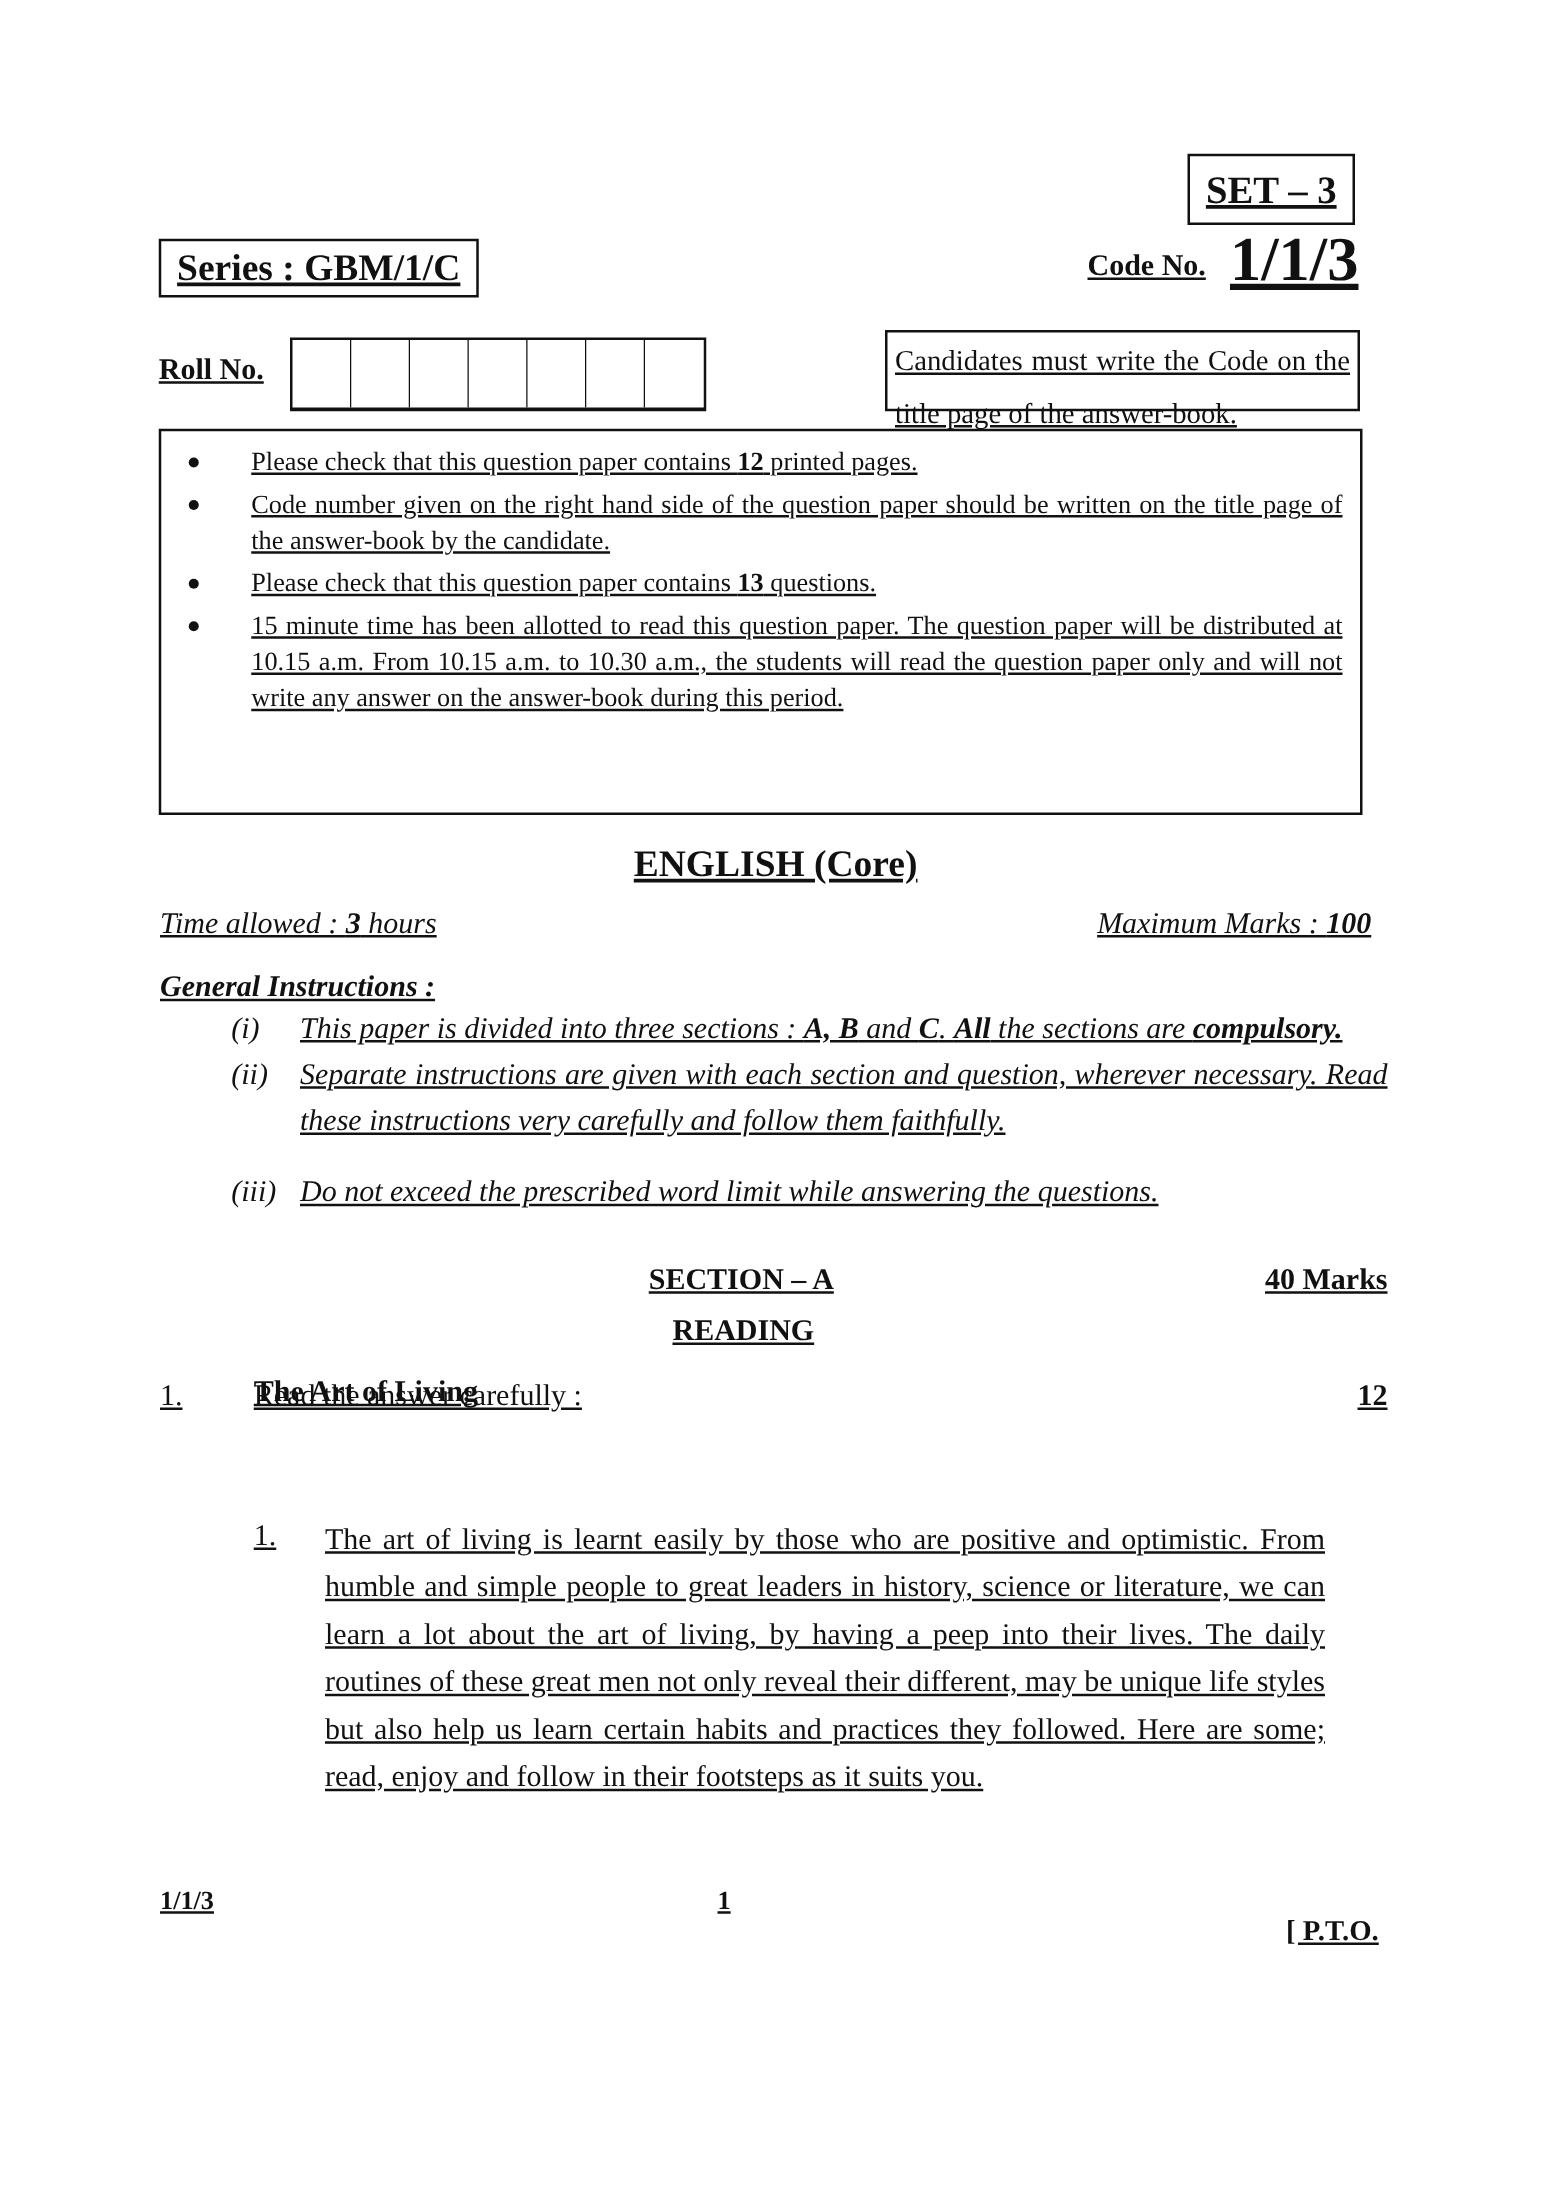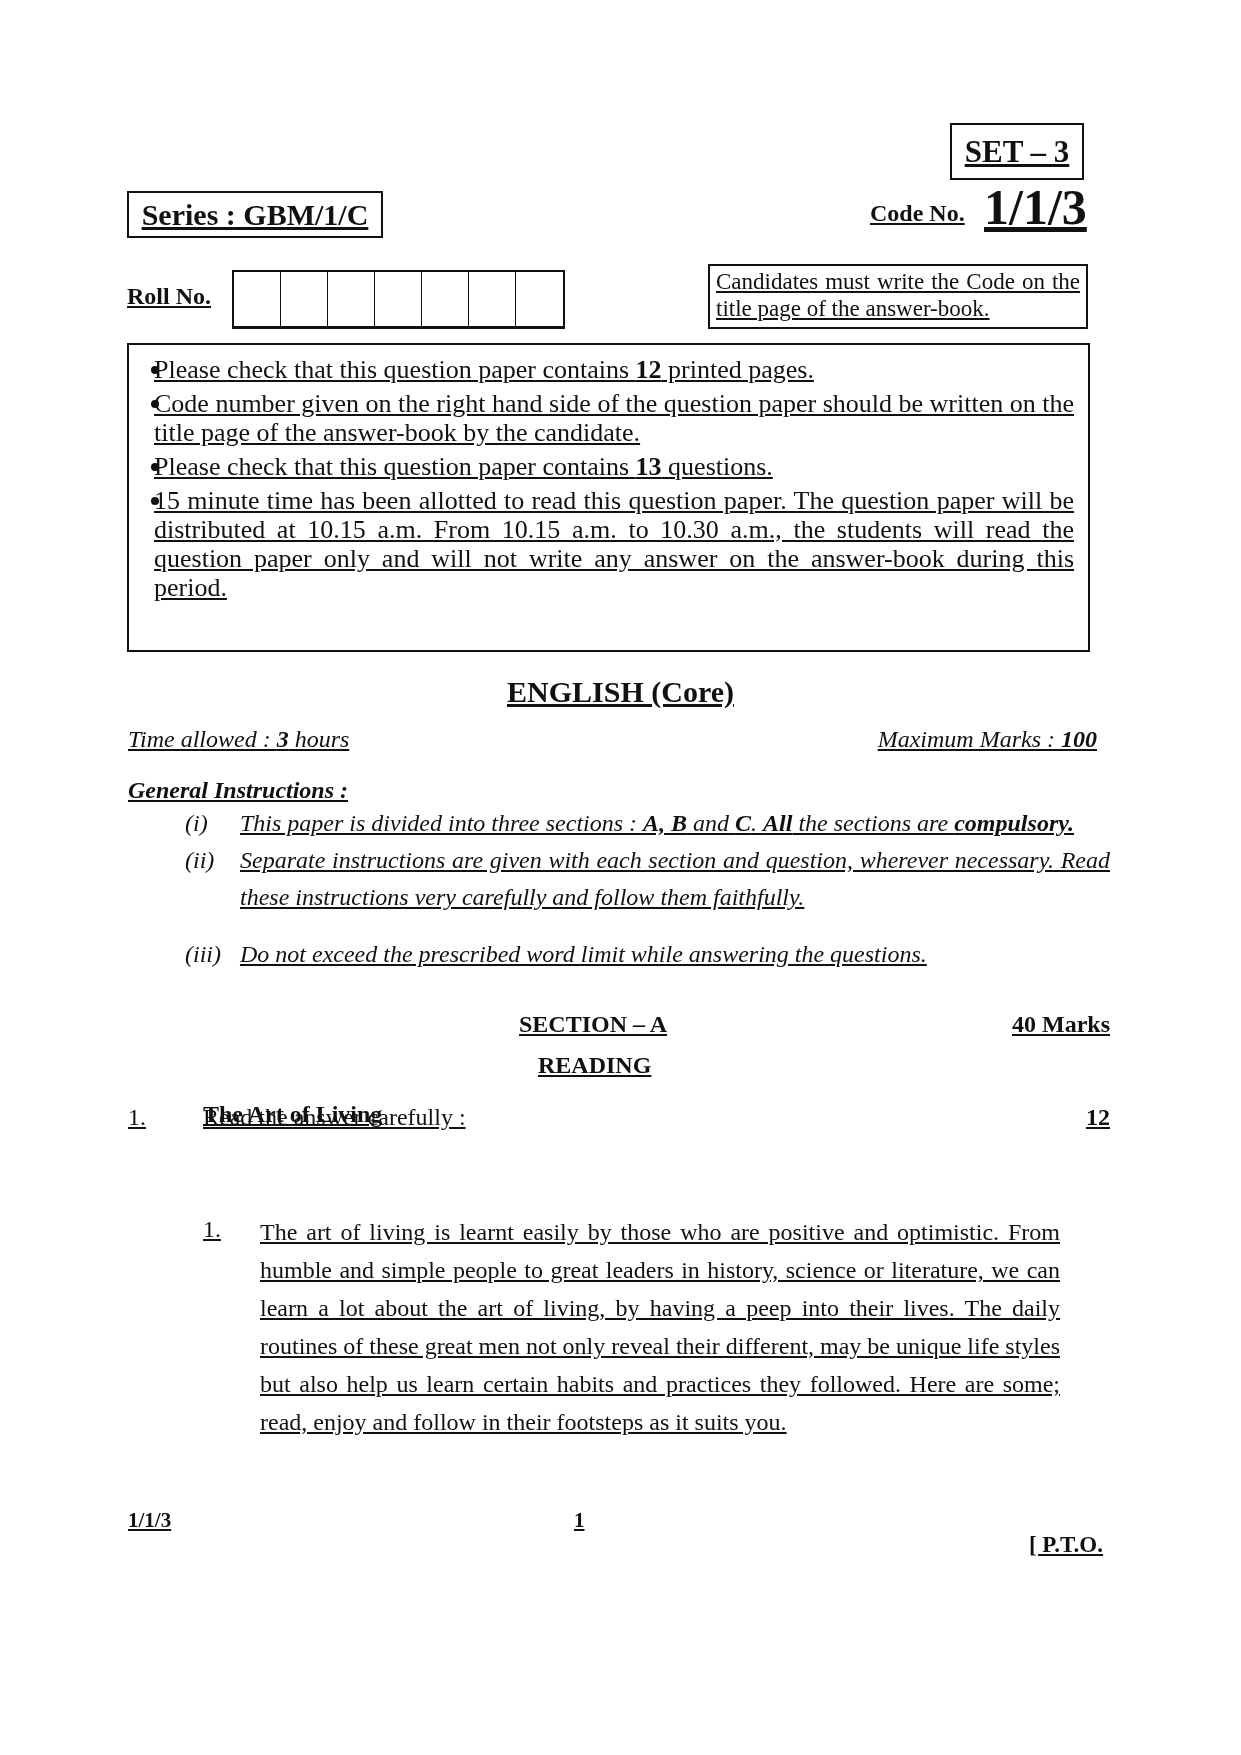--- a/index.html
+++ b/index.html
@@ -13,26 +13,26 @@
   #series-box { left:127px; top:191px; width:256px; height:47px; font-size:30px; font-weight:bold;
                 display:flex; align-items:center; justify-content:center; white-space:nowrap; }
   #code-label { left:870px; top:200px; font-size:24px; font-weight:bold; }
   #code-value { left:984px; top:182px; font-size:50px; font-weight:bold; line-height:1; }
 
   #roll-label { left:127px; top:283px; font-size:24px; font-weight:bold; }
   #roll-box { left:232px; top:270px; display:flex; border:2px solid #111; border-bottom-width:3px; }
   .roll-cell { width:47px; height:54px; border-right:1px solid #111; box-sizing:border-box; }
   .roll-cell:last-child { border-right:none; }
 
-  #candidate-box { left:708px; top:264px; width:380px; height:65px; font-size:23px; line-height:27px;
+  #candidate-box { left:708px; top:264px; width:380px; height:65px; font-size:23px; line-height:42px;
                    padding:2px 6px; text-align:justify; text-align-last:left; }
 
   #instr-box { left:127px; top:343px; width:963px; height:309px; border-width:2px; }
   #instr-list { list-style:none; margin:0; padding:10px 14px 0 0; }
-  #instr-list li { position:relative; padding-left:25px; font-size:26px; line-height:29px;
+  #instr-list li { position:relative; padding-left:72px; font-size:21px; line-height:29px;
                    margin-bottom:5px; text-align:justify; }
   #instr-list li .dot { position:absolute; left:22px; top:11px; width:8px; height:8px;
                         border-radius:50%; background:#111; }
 
   #subject { left:0; width:1241px; top:675px; text-align:center; font-size:30px; font-weight:bold; }
   #time-allowed { left:128px; top:726px; font-size:24px; font-style:italic; }
   #max-marks { right:144px; top:726px; font-size:24px; font-style:italic; }
 
   #gi-heading { left:128px; top:777px; font-size:24px; font-style:italic; font-weight:bold; }
   .gi-item { left:185px; width:925px; font-size:24px; font-style:italic; line-height:37px; }

